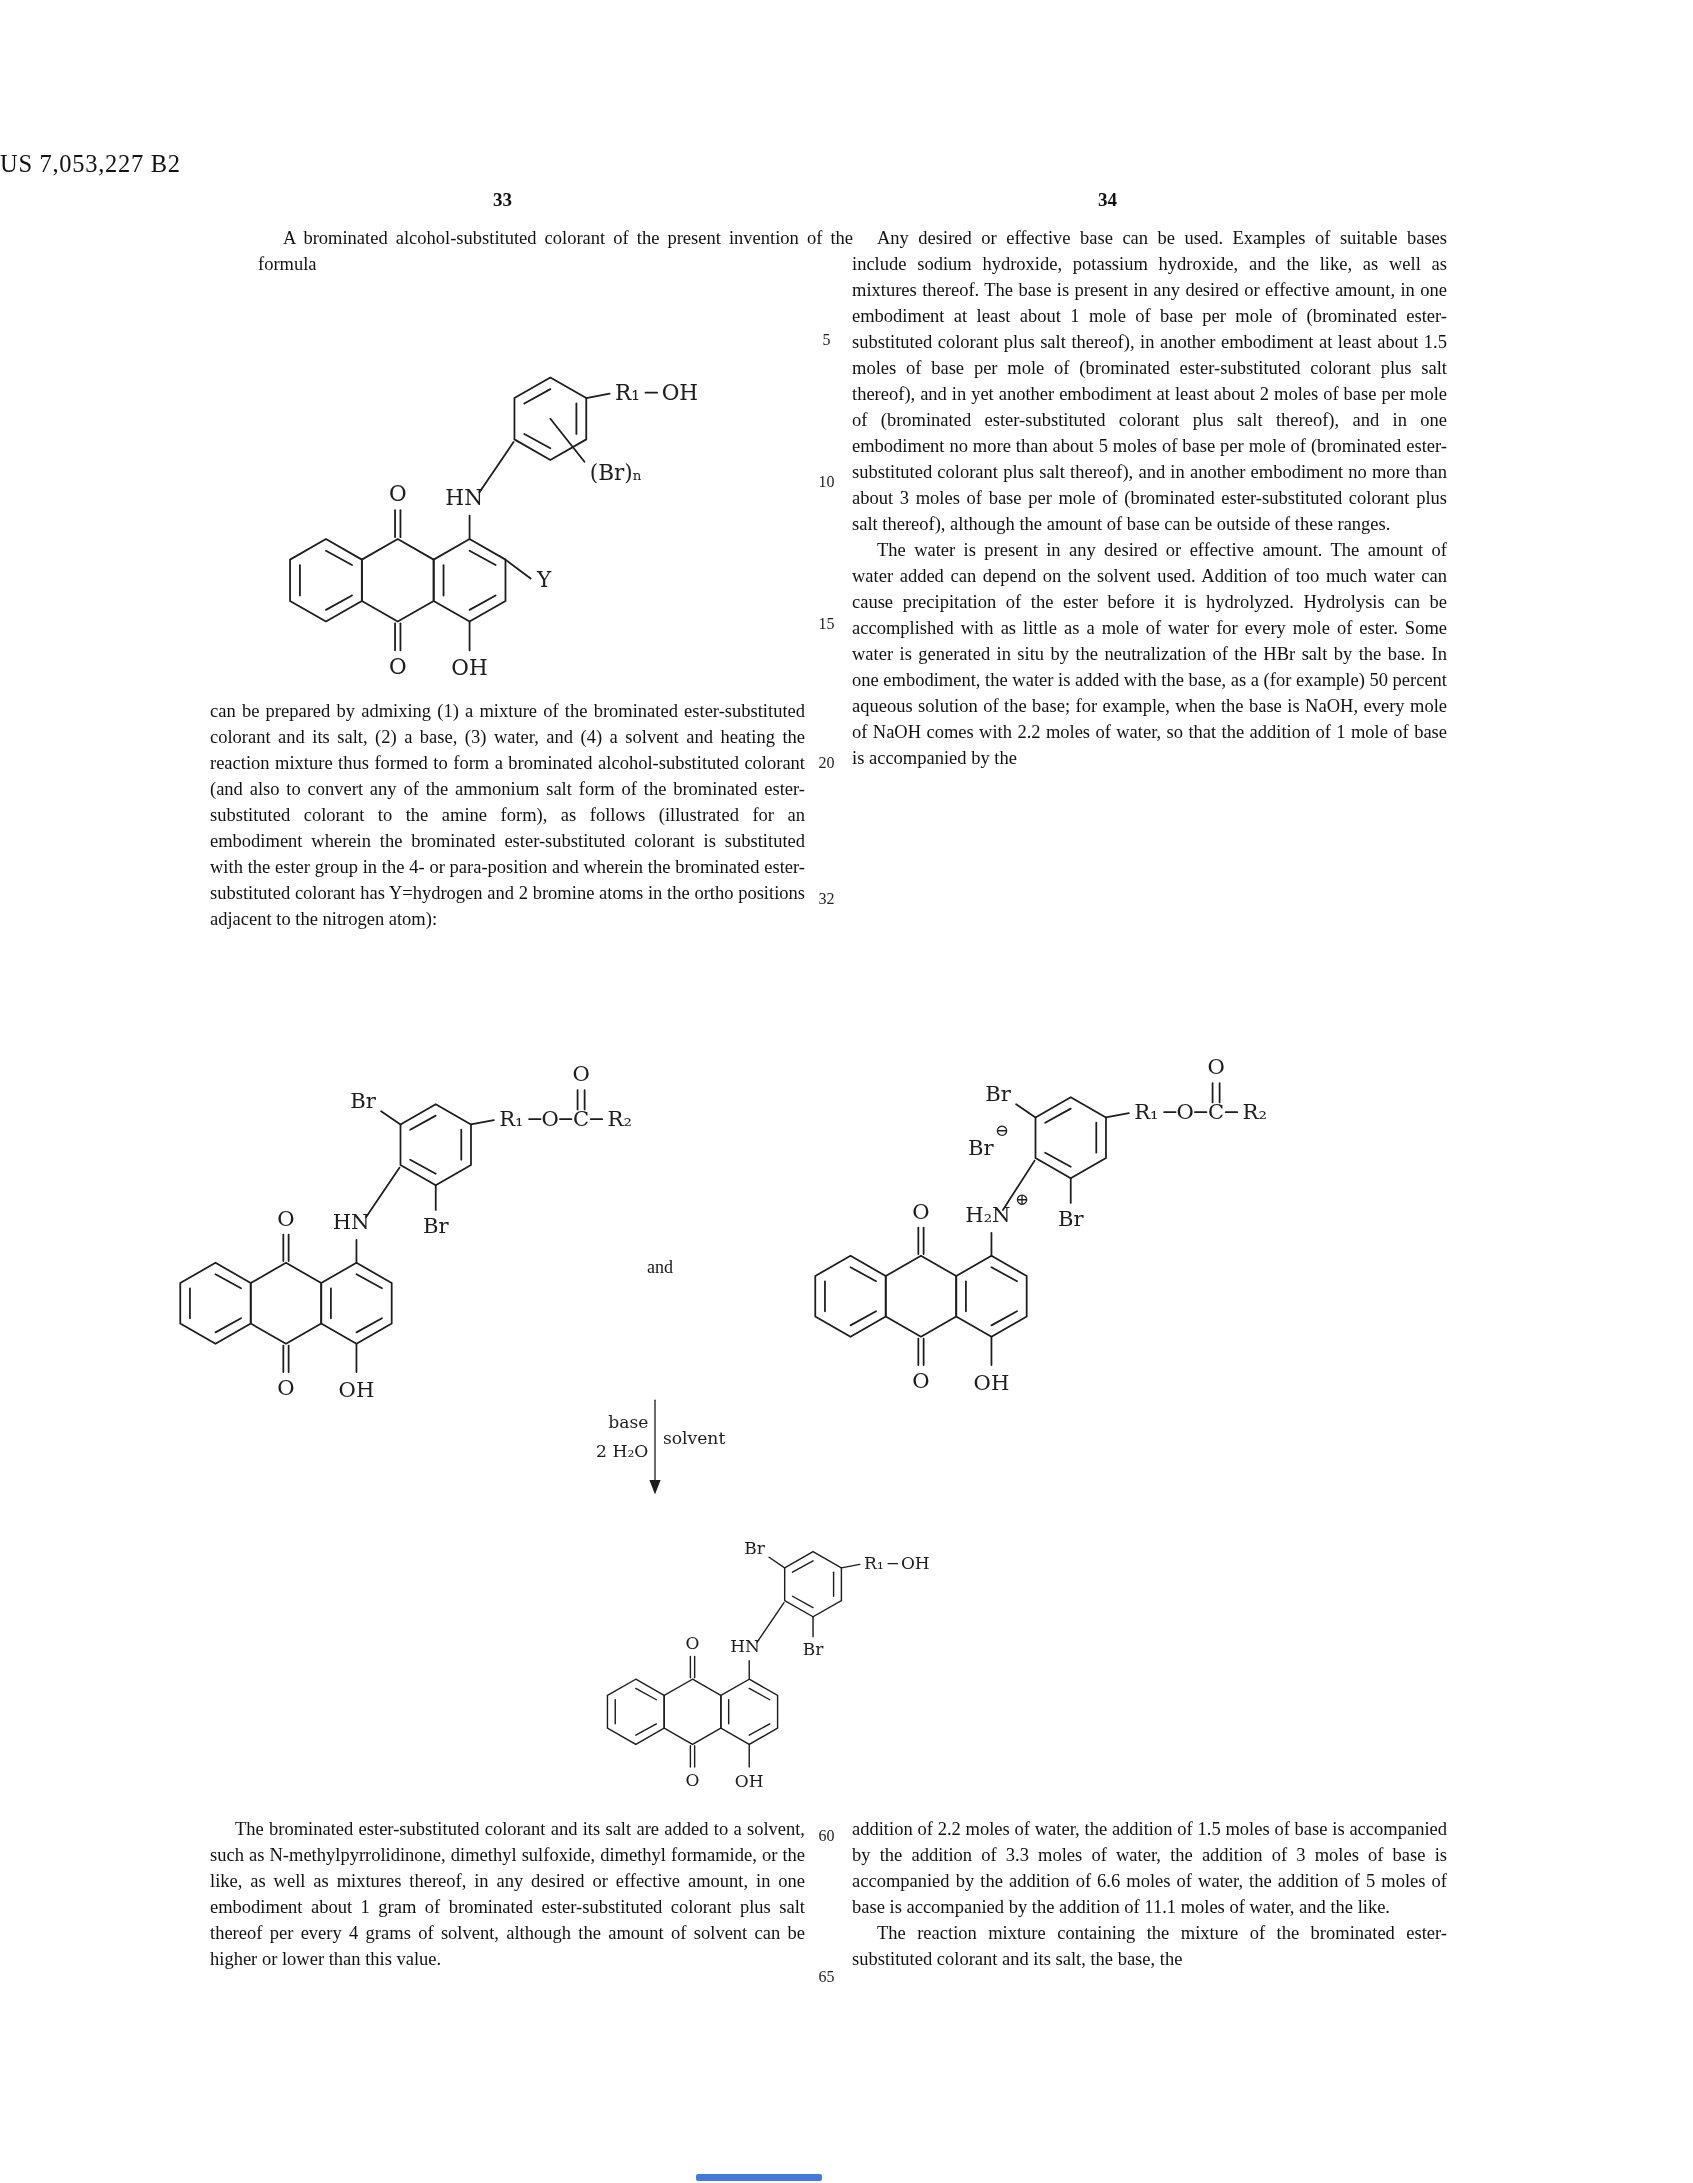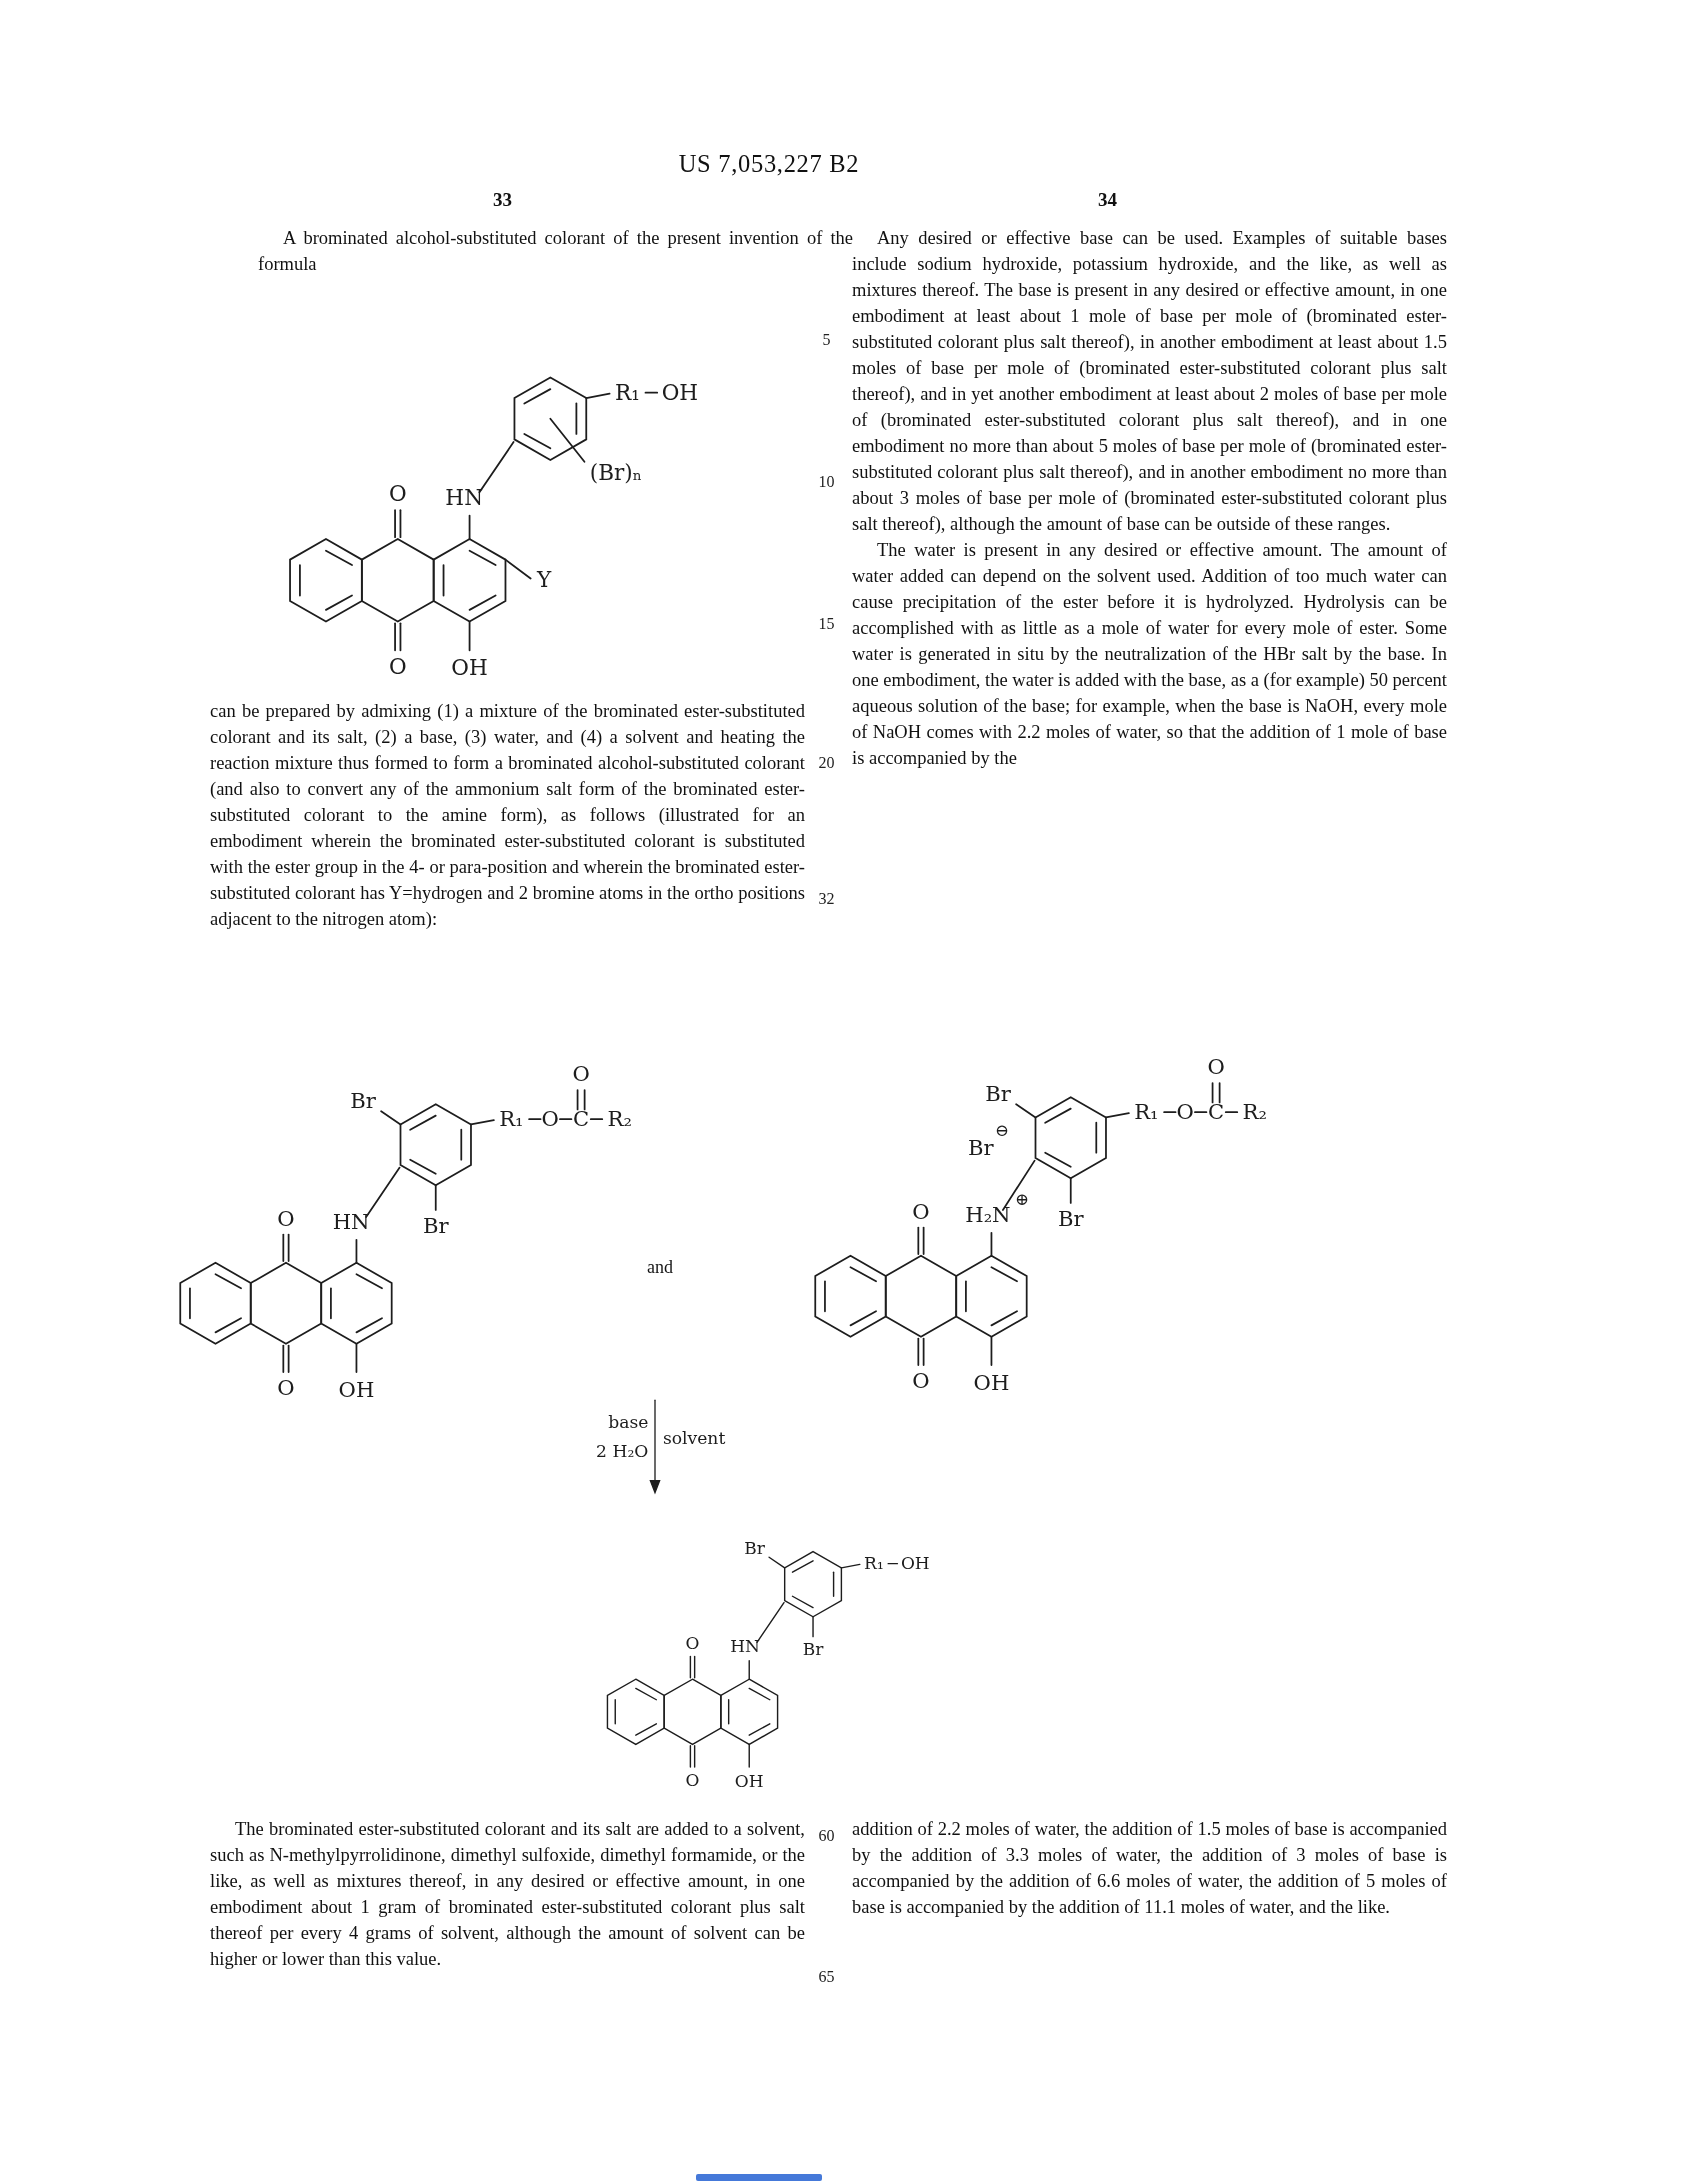--- a/index.html
+++ b/index.html
@@ -7,21 +7,21 @@
   body {
     position:relative;
     width:1694px; height:2183px;
     font-family:"Liberation Serif", serif;
     color:#111111;
     overflow:hidden;
   }
   .abs { position:absolute; }
   .patent-no {
     top:150px; left:0; width:1538px;
-    text-align:center; font-size:24.5px; letter-spacing:0.7px;
+    text-align:left; font-size:24.5px; letter-spacing:0.7px;
   }
   .colnum { font-size:19px; font-weight:bold; }
   .col {
     width:595px; font-size:18.5px; line-height:26px;
     text-align:justify;
   }
   .col p.indent { text-indent:25px; }
   .linenum {
     width:29px; left:812px; text-align:center;
     font-size:16px; color:#222;
@@ -255,16 +255,17 @@
   <text x="412" y="99" class="ts">R₁</text>
   <text x="464" y="99" class="ts">OH</text>
 </svg>
 
 <div class="abs col" style="left:210px; top:1816px;">
   <p class="indent">The brominated ester-substituted colorant and its salt are added to a solvent, such as N-methylpyrrolidinone, dimethyl sulfoxide, dimethyl formamide, or the like, as well as mixtures thereof, in any desired or effective amount, in one embodiment about 1 gram of brominated ester-substituted colorant plus salt thereof per every 4 grams of solvent, although the amount of solvent can be higher or lower than this value.</p>
 </div>
 
 <div class="abs col" style="left:852px; top:1816px;">
   <p>addition of 2.2 moles of water, the addition of 1.5 moles of base is accompanied by the addition of 3.3 moles of water, the addition of 3 moles of base is accompanied by the addition of 6.6 moles of water, the addition of 5 moles of base is accompanied by the addition of 11.1 moles of water, and the like.</p>
+  <p class="indent">The reaction mixture containing the mixture of the brominated ester-substituted colorant and its salt, the base, the</p>
 </div>
 
 <div class="abs scroll-thumb"></div>
 
 
 </body></html>

